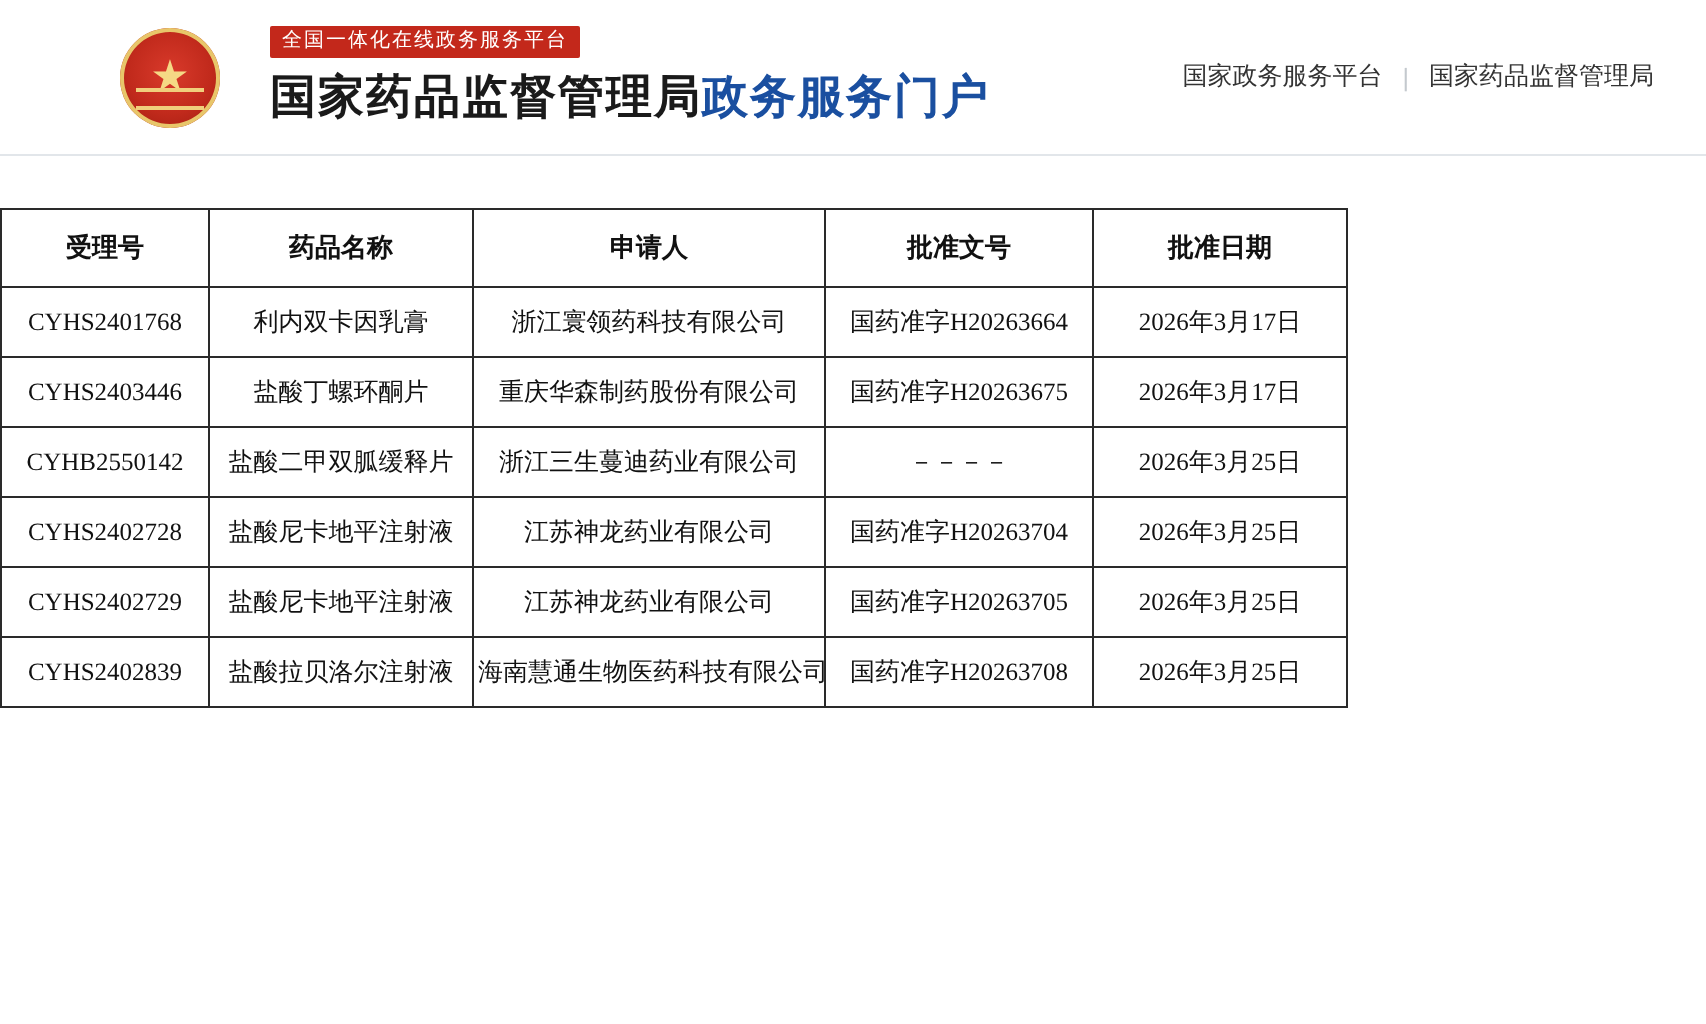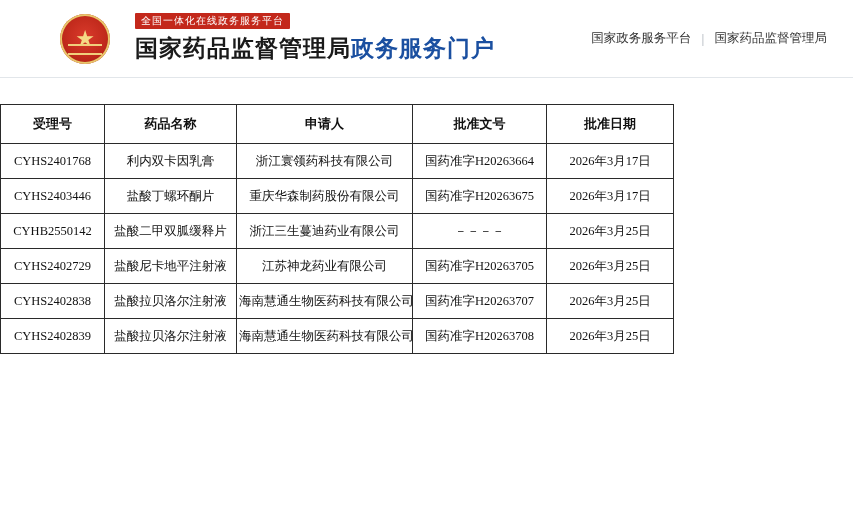--- a/index.html
+++ b/index.html
@@ -197,34 +197,34 @@
         <td>2026年3月17日</td>
       </tr>
       <tr>
         <td>CYHB2550142</td>
         <td>盐酸二甲双胍缓释片</td>
         <td>浙江三生蔓迪药业有限公司</td>
         <td>－－－－</td>
         <td>2026年3月25日</td>
       </tr>
       <tr>
+        <td>CYHS2402728</td>
+        <td>盐酸尼卡地平注射液</td>
+        <td>江苏神龙药业有限公司</td>
+        <td>国药准字H20263704</td>
+        <td>2026年3月25日</td>
+      </tr>
+      <tr>
         <td>CYHS2402729</td>
         <td>盐酸尼卡地平注射液</td>
         <td>江苏神龙药业有限公司</td>
         <td>国药准字H20263705</td>
         <td>2026年3月25日</td>
       </tr>
       <tr>
-        <td>CYHS2402838</td>
-        <td>盐酸拉贝洛尔注射液</td>
-        <td>海南慧通生物医药科技有限公司</td>
-        <td>国药准字H20263707</td>
-        <td>2026年3月25日</td>
-      </tr>
-      <tr>
         <td>CYHS2402839</td>
         <td>盐酸拉贝洛尔注射液</td>
         <td>海南慧通生物医药科技有限公司</td>
         <td>国药准字H20263708</td>
         <td>2026年3月25日</td>
       </tr>
     </tbody>
   </table>
 
 </div>

